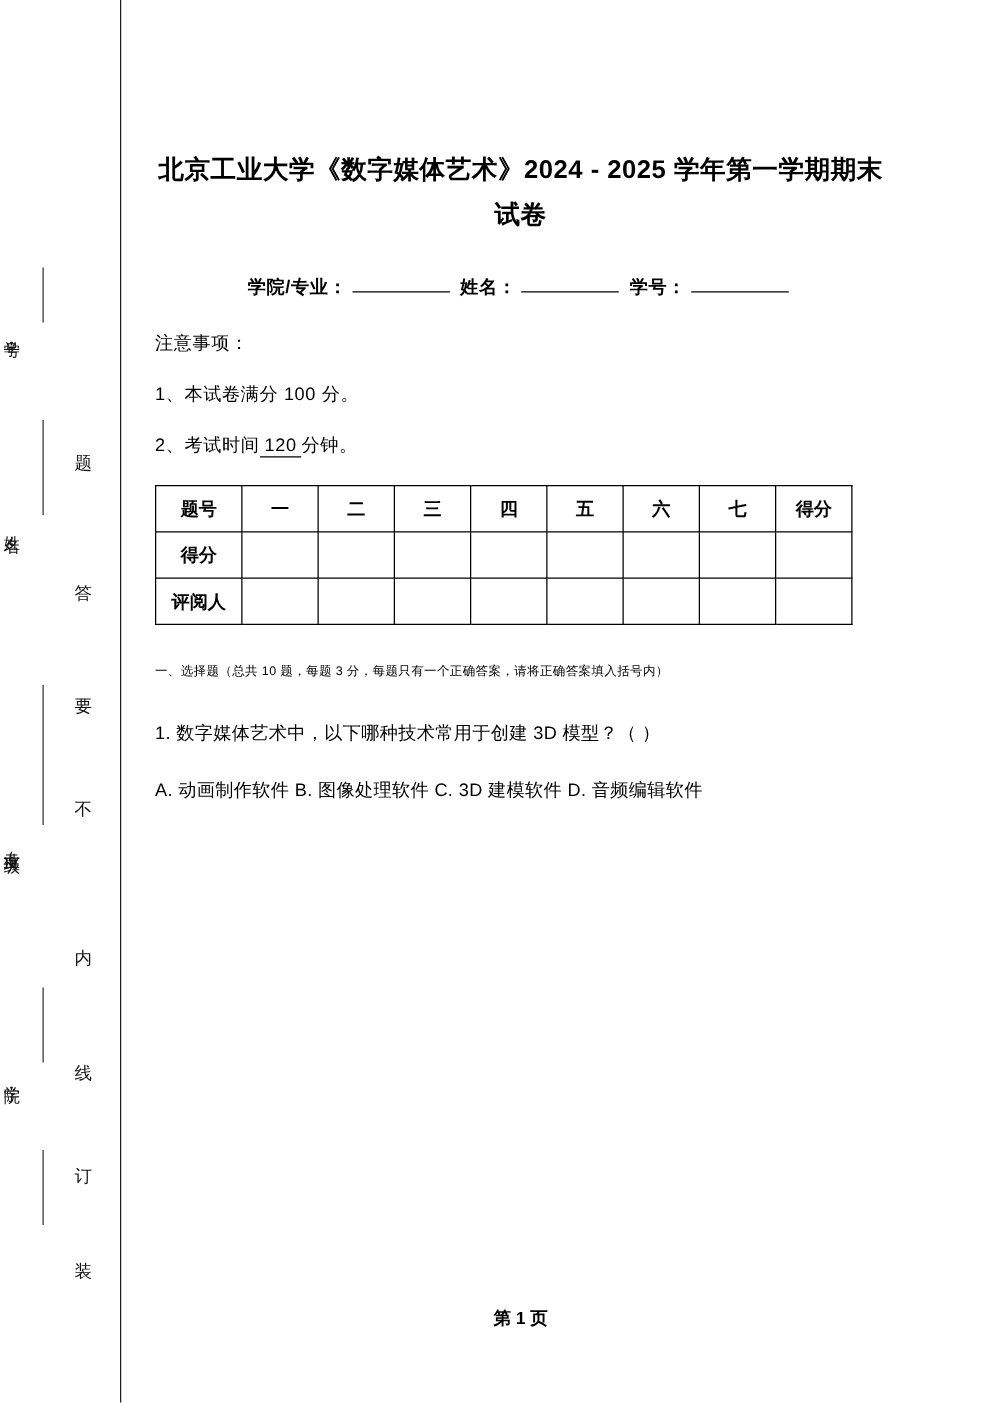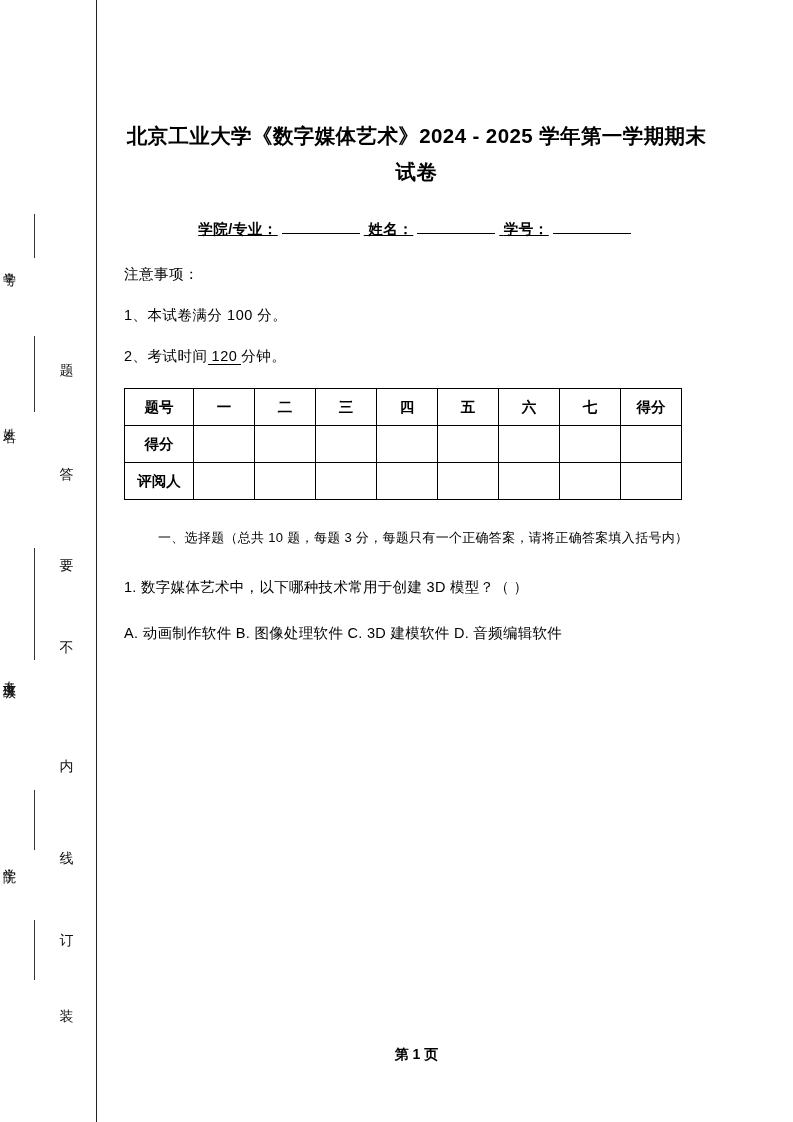--- a/index.html
+++ b/index.html
@@ -78,21 +78,20 @@
     letter-spacing: 0.4px;
   }
 
   .idline {
     margin-top: 30px;
     text-align: center;
     font-family: "Liberation Sans", "DejaVu Sans", sans-serif;
     font-size: 14.5px;
     font-weight: bold;
     letter-spacing: 0.5px;
-    text-decoration: underline;
   }
   .idline .blank {
     display: inline-block;
     border-bottom: 1px solid #000;
     width: 78px;
     margin: 0 4px;
   }
 
   .note-head {
     margin-top: 26px;
@@ -127,24 +126,23 @@
     font-size: 14.5px;
     font-weight: bold;
   }
   table.scores td.hdr-col {
     width: 66px;
   }
 
   .sec-head {
     margin-top: 22px;
     font-family: "Liberation Sans", "DejaVu Sans", sans-serif;
-    font-size: 13px;
+    font-size: 10px;
     line-height: 31px;
     letter-spacing: 0.3px;
-    margin-left: 34px;
   }
   .q {
     margin-top: 19px;
     font-family: "Liberation Sans", "DejaVu Sans", sans-serif;
     font-size: 14.5px;
     line-height: 31px;
     letter-spacing: 0.3px;
   }
   .opts {
     margin-top: 15px;

